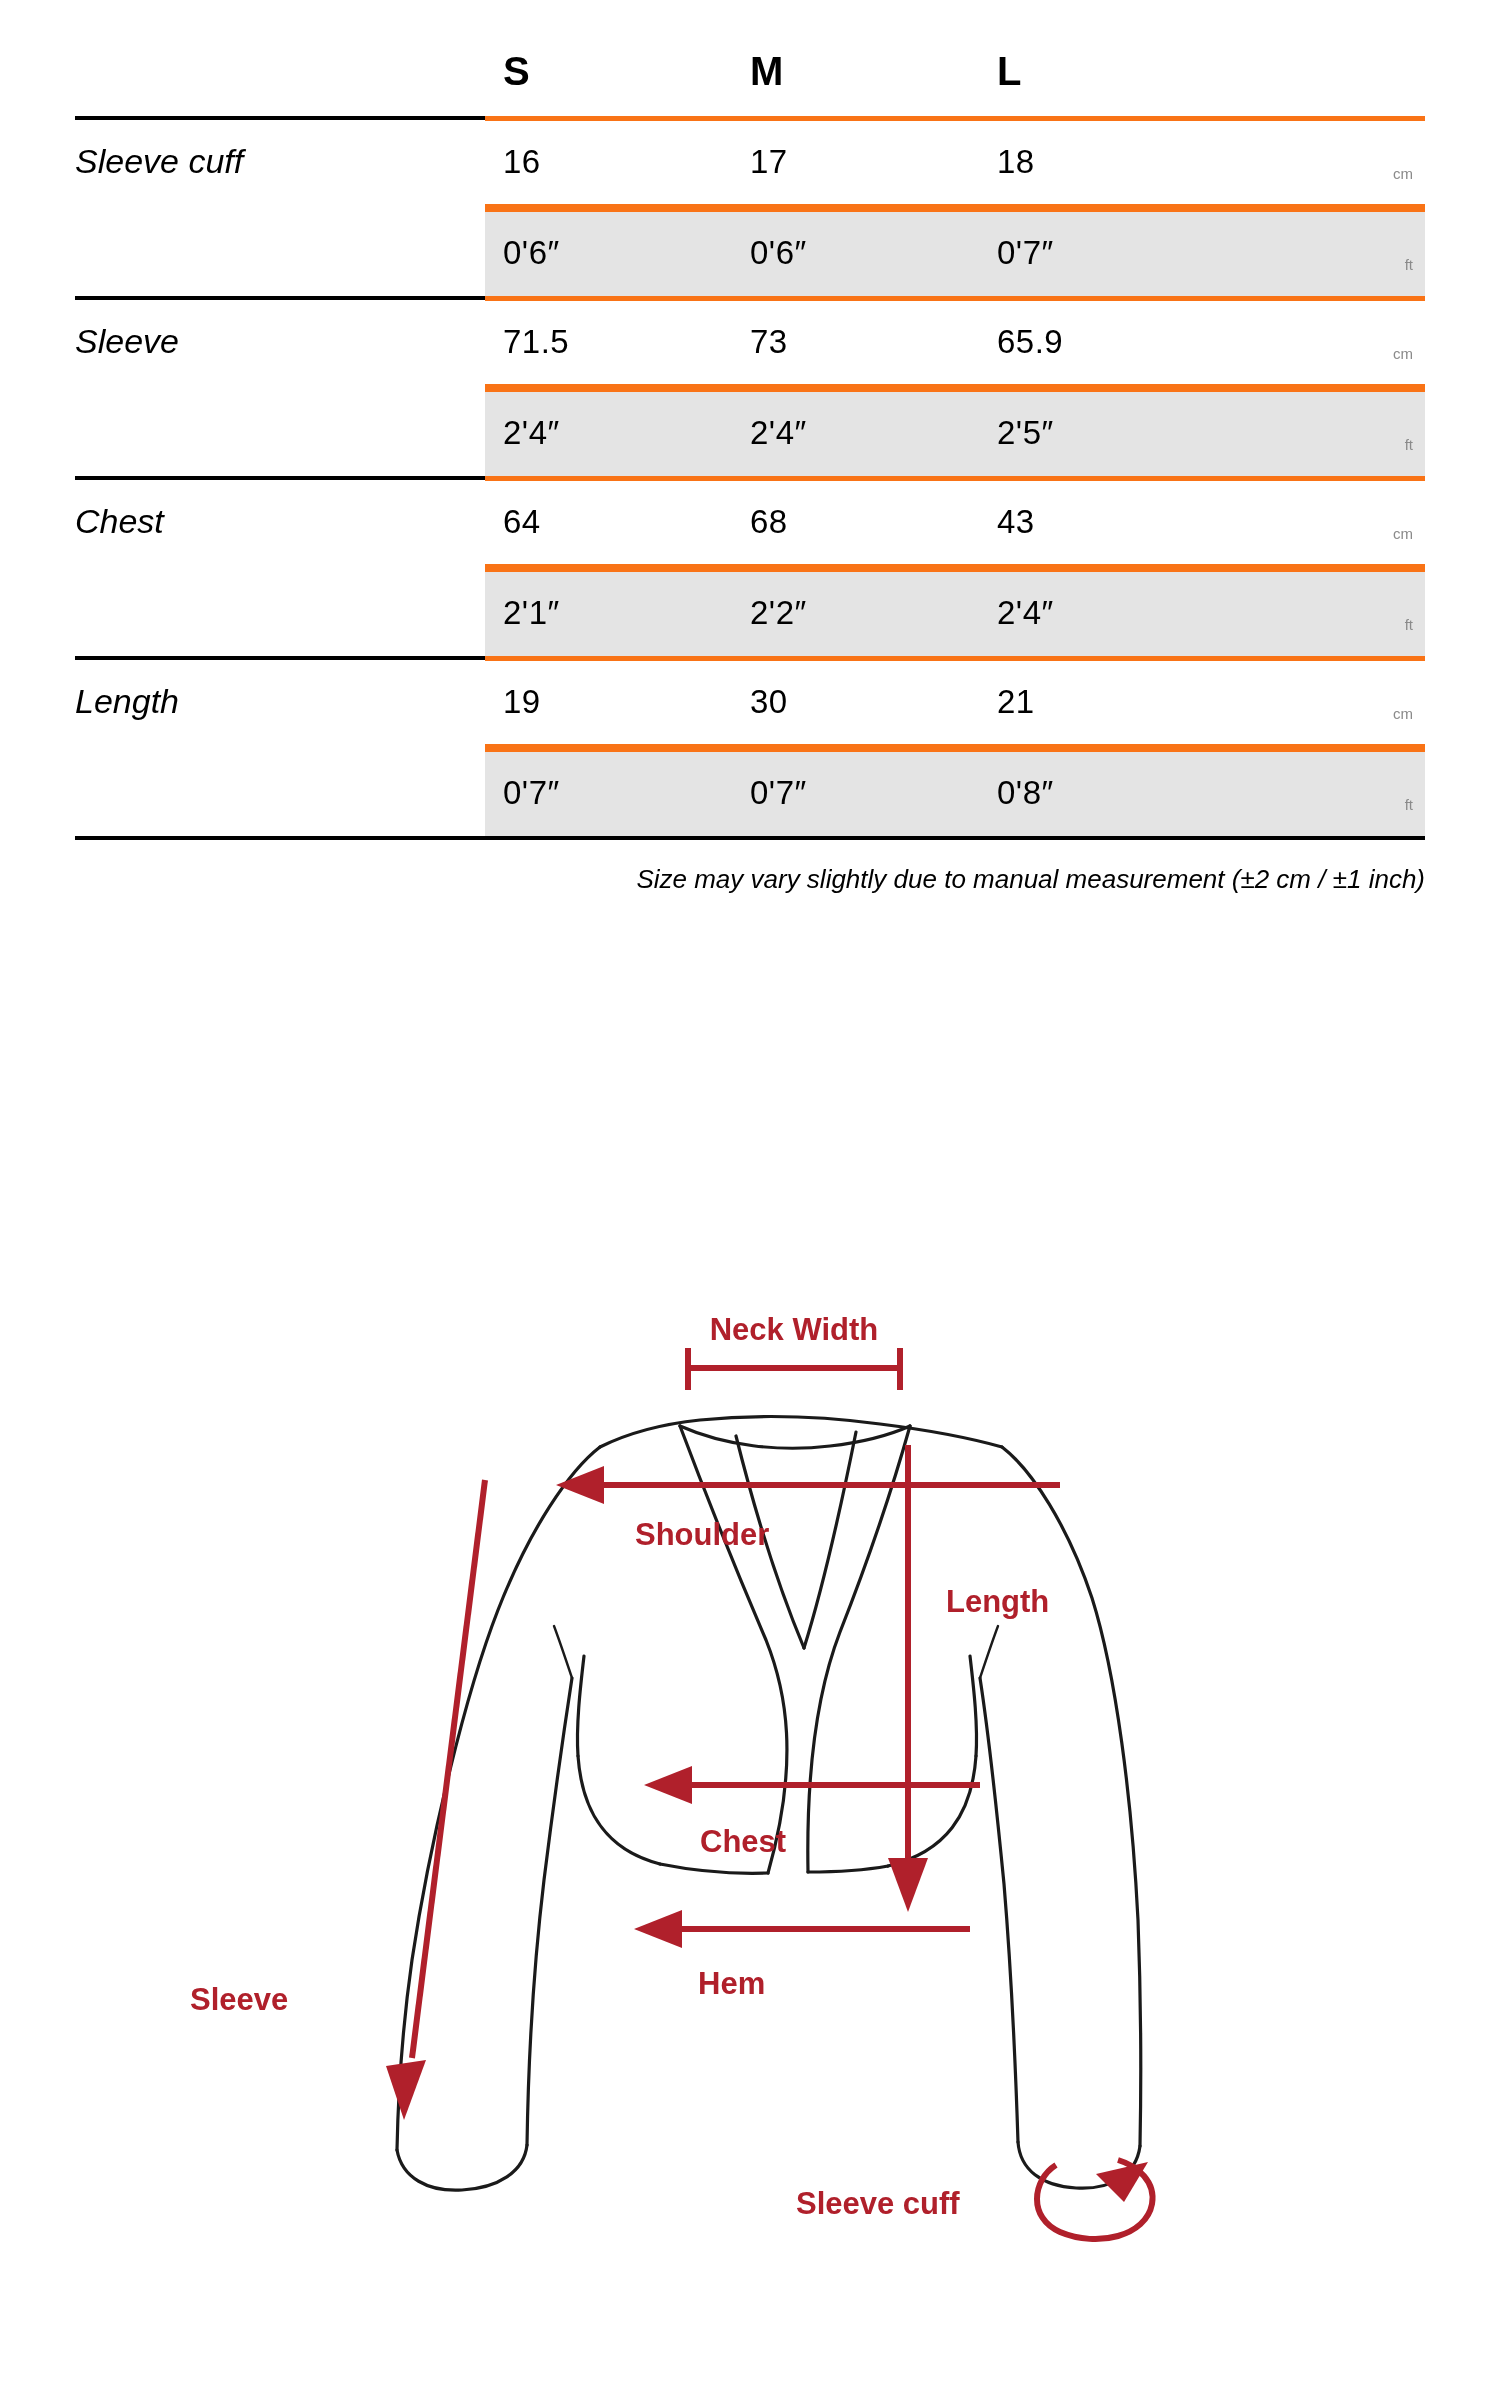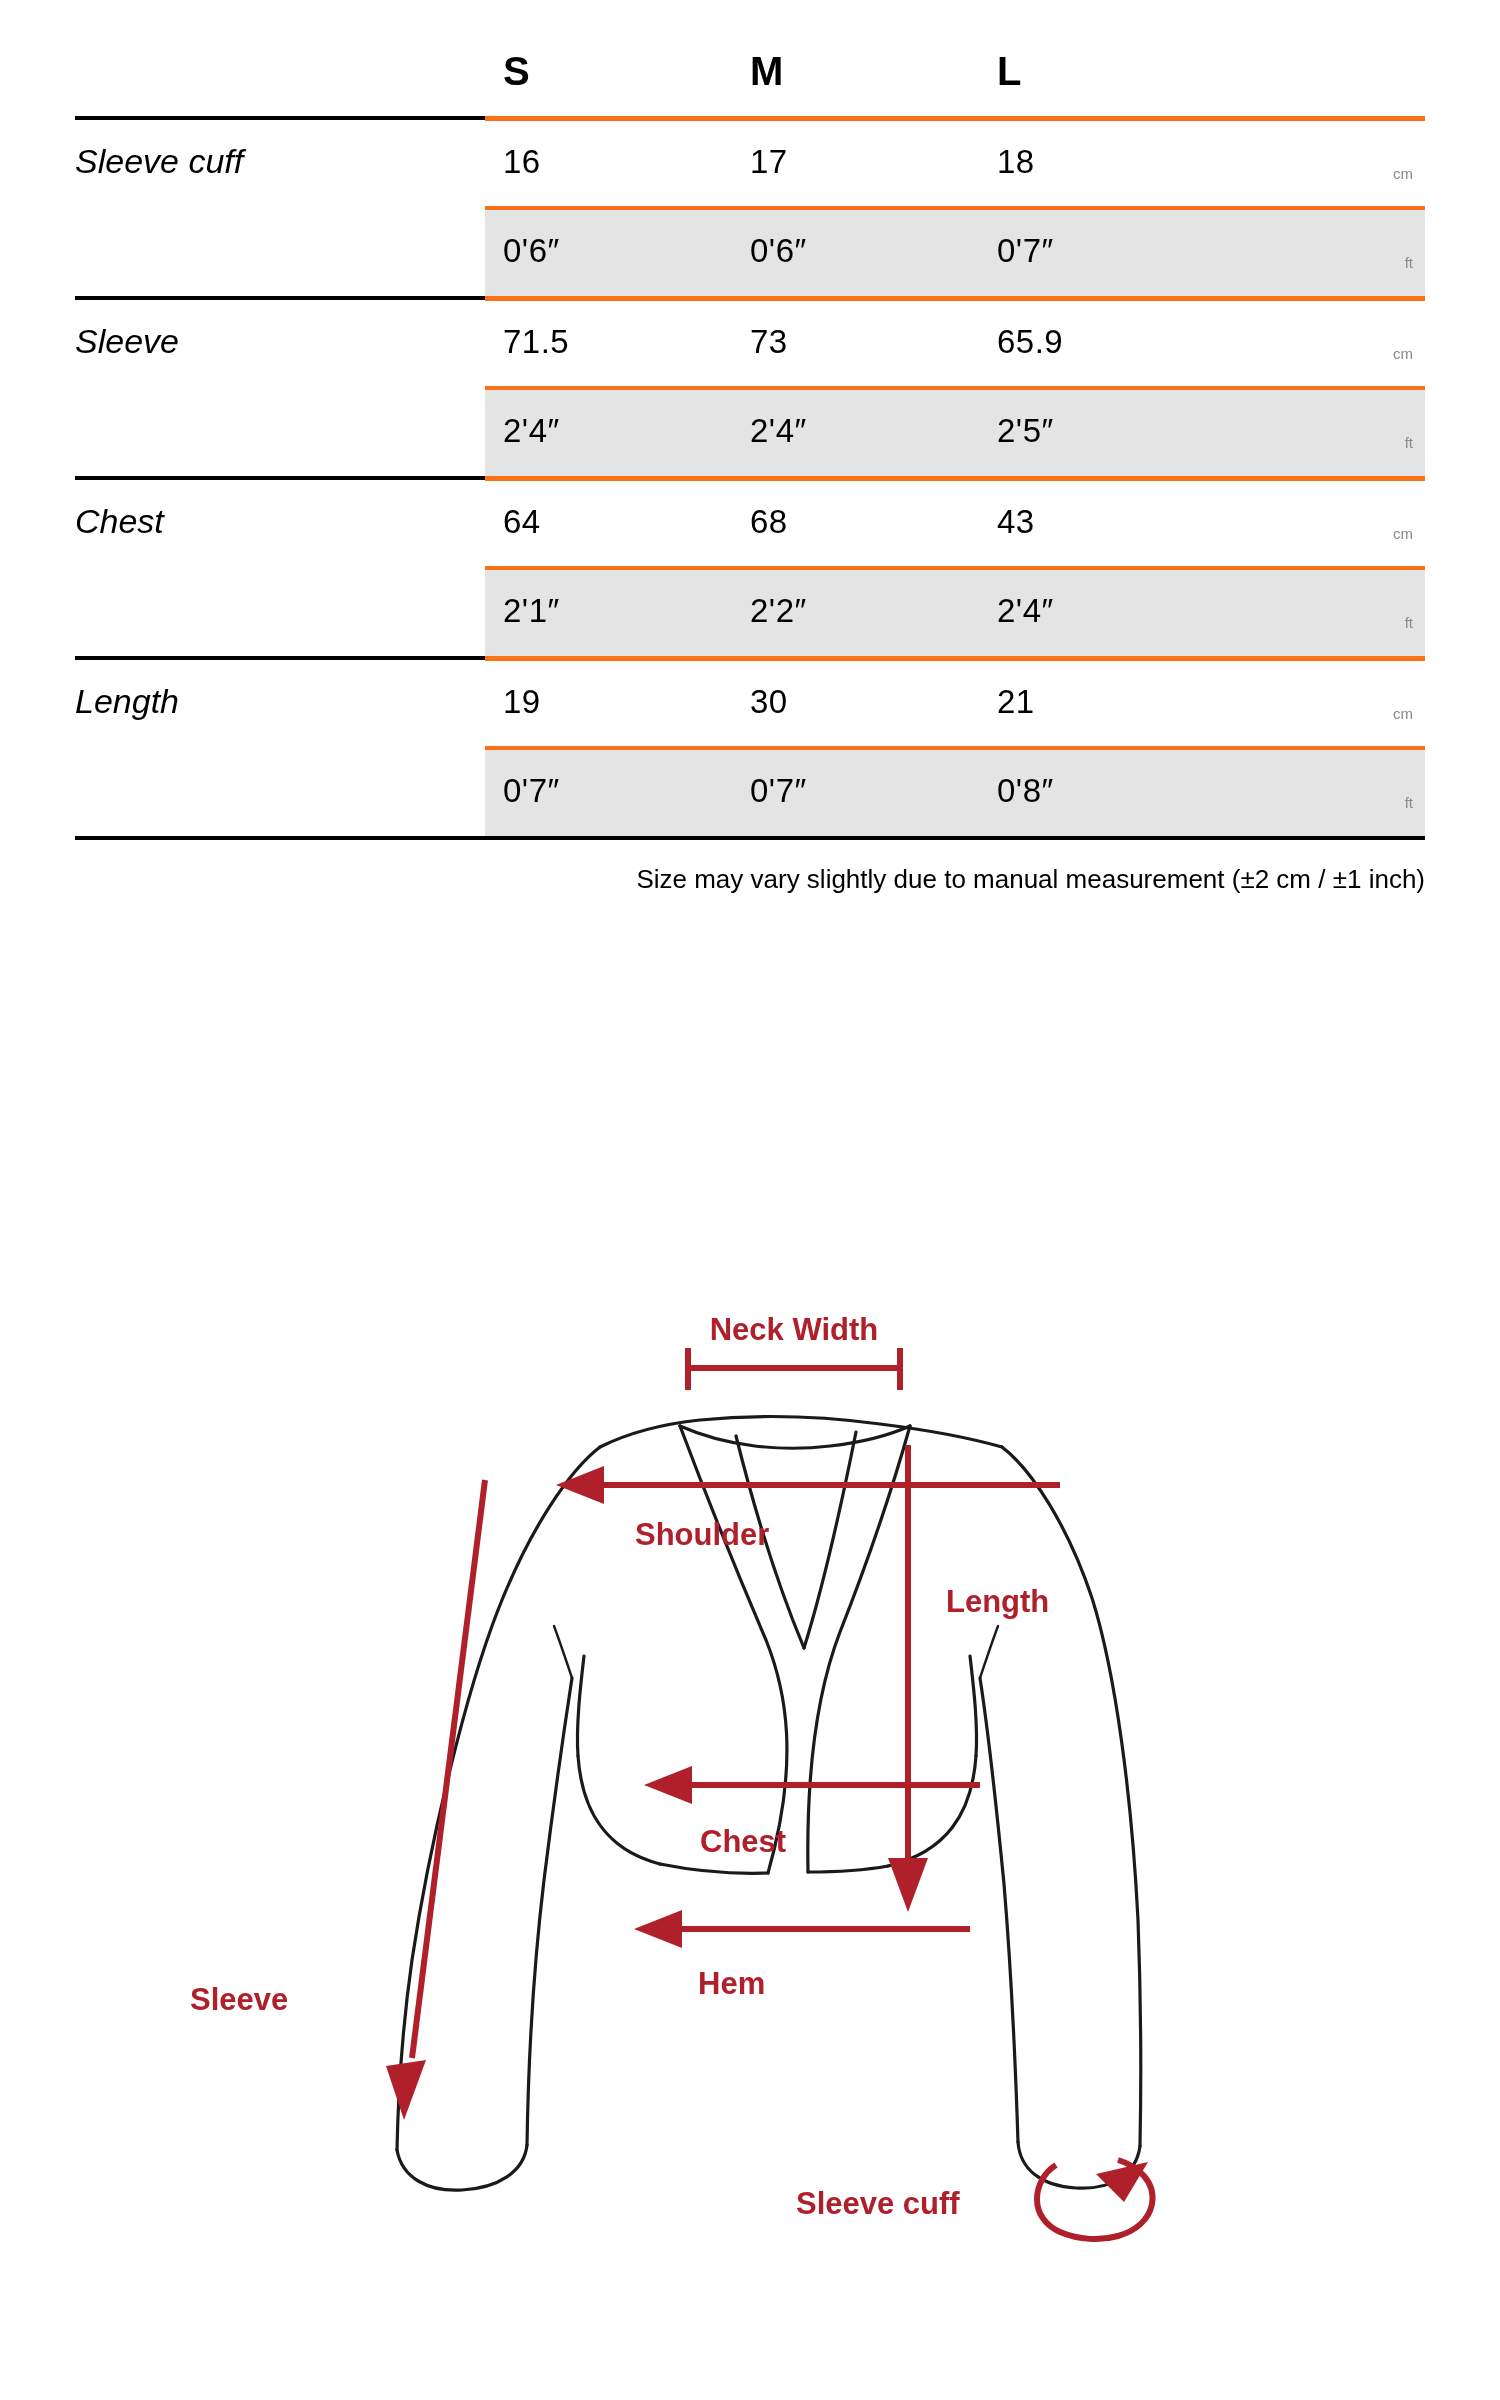--- a/index.html
+++ b/index.html
@@ -72,29 +72,30 @@
   tr.ft-row td.val,
   tr.ft-row td.unit,
   tr.ft-row td.shade{ background:#e4e4e4; }
   tr.ft-row td{ height:90px; }
   tr.ft-row td.row-label{ background:#ffffff; }
 
   
   tr.cm-row td{ border-top:5px solid #f97316; }
   tr.cm-row td.row-label{ border-top:4px solid #000000; }
   tr.ft-row td.val,
-  tr.ft-row td.unit{ border-top:4px solid #f97316; }
+  tr.ft-row td.unit{ border-top:8px solid #f97316; }
   tr.ft-row td.row-label{ border-top:none; }
   tr.bottom-rule td{ height:0; border-top:4px solid #000000; padding:0; }
 
   .footnote{
     position:absolute;
     left:0; top:0;
     width:1350px;
     text-align:right;
+    font-style:italic;
     font-size:26px;
     color:#000000;
     padding-right:0px;
   }
   #footnote-holder{
     position:relative;
     margin-top:24px;
     height:40px;
   }
 

